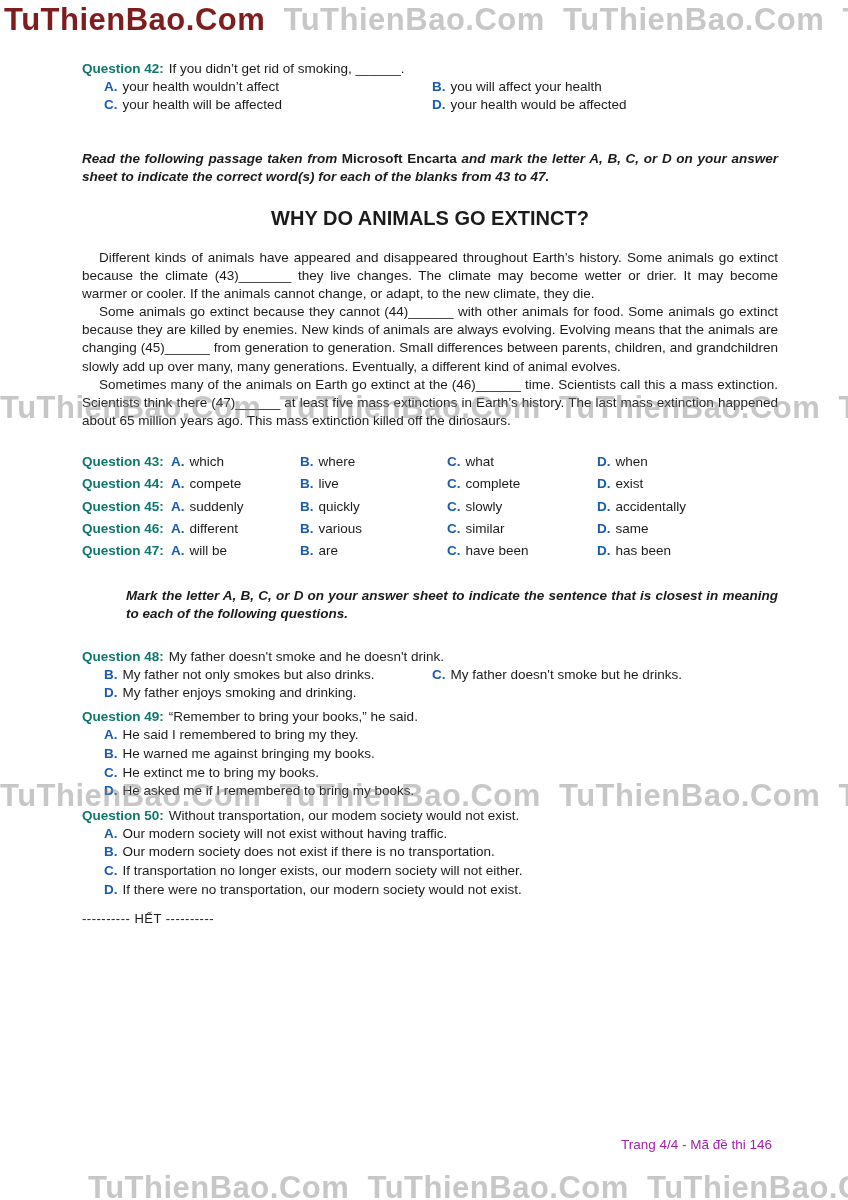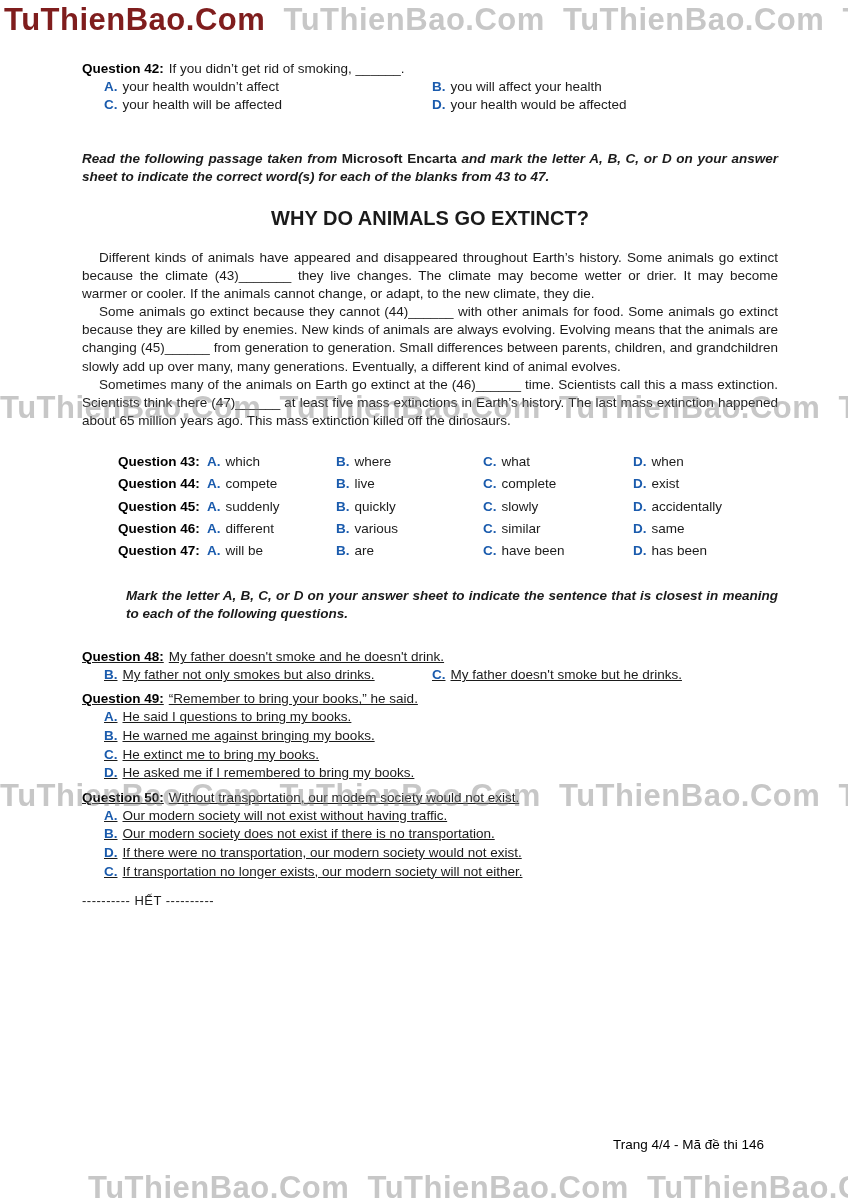--- a/index.html
+++ b/index.html
@@ -27,21 +27,21 @@
     line-height:1;
   }
   .wm-gray  { color:rgba(130,130,130,0.45); }
   .wm-brand { color:#7f1d1d; }
   .wm-top    { top:4px;    left:4px; }
   .wm-mid1   { top:392px;  left:0; }
   .wm-mid2   { top:780px;  left:0; }
   .wm-bottom { top:1172px; left:88px; }
 
   
-  .q-label { color:#000000; font-weight:bold; margin-right:5px; }
+  .q-label { color:#0f766e; font-weight:bold; margin-right:5px; }
   .letter  { color:#1a5bad; font-weight:bold; margin-right:5px; }
 
   .q-stem { line-height:18px; }
 
   .opts.two-col {
     display:grid;
     grid-template-columns:328px auto;
     margin-left:22px;
     line-height:18px;
   }
@@ -63,45 +63,45 @@
     font-weight:bold;
     font-size:20px;
   }
   .passage { margin-top:19px; }
   .passage p {
     text-align:justify;
     text-indent:17px;
     line-height:18.1px;
   }
 
-  .grid-block { margin-top:21px;margin-left:36px; }
+  .grid-block { margin-top:21px; }
   .grid-row {
     display:grid;
     grid-template-columns:89px 129px 147px 150px auto;
     line-height:22.3px;
     white-space:nowrap;
   }
 
   .instruction2 { margin-top:25px;margin-left:44px; }
 
-  .q-block { margin-top:6px;text-decoration:underline; }
+  .q-block { margin-top:6px; }
   .q-block.first { margin-top:26px; }
 
   .end-line {
     margin-top:12px;
     font-size:13px;
     letter-spacing:0.5px;
   }
 
   .page-footer {
     position:absolute;
-    top:1137px; right:84px;
+    top:1137px; right:76px;
     z-index:1;
     font-size:13.5px;
-    color:#000000;
+    color:#a21caf;
   }
 </style>
 </head>
 <body>
 
 <div class="page">
 
   <div class="watermark wm-top"><span class="wm-brand">TuThienBao.Com</span><span class="wm-gray">  TuThienBao.Com  TuThienBao.Com  TuThienBao.Com</span></div>
   <div class="watermark wm-mid1 wm-gray">TuThienBao.Com  TuThienBao.Com  TuThienBao.Com  TuThienBao.Com  T</div>
   <div class="watermark wm-mid2 wm-gray">TuThienBao.Com  TuThienBao.Com  TuThienBao.Com  TuThienBao.Com  T</div>
@@ -174,44 +174,45 @@
 
     <p class="instruction instruction2">Mark the letter A, B, C, or D on your answer sheet to indicate the sentence that is closest in meaning to each of the following questions.</p>
 
     <div class="q-block first">
       <div class="q-stem">
         <span class="q-label">Question 48:</span><span>My father doesn't smoke and he doesn't drink.</span>
       </div>
       <div class="opts two-col">
         <div class="opt"><span class="letter">B.</span><span>My father not only smokes but also drinks.</span></div>
         <div class="opt"><span class="letter">C.</span><span>My father doesn't smoke but he drinks.</span></div>
+        <div class="opt"><span class="letter">D.</span><span>My father enjoys smoking and drinking.</span></div>
       </div>
     </div>
 
     <div class="q-block">
       <div class="q-stem">
         <span class="q-label">Question 49:</span><span>“Remember to bring your books,” he said.</span>
       </div>
       <div class="opts stacked">
-        <div class="opt"><span class="letter">A.</span><span>He said I questions to bring my books.</span></div>
+        <div class="opt"><span class="letter">A.</span><span>He said I remembered to bring my they.</span></div>
         <div class="opt"><span class="letter">B.</span><span>He warned me against bringing my books.</span></div>
         <div class="opt"><span class="letter">C.</span><span>He extinct me to bring my books.</span></div>
         <div class="opt"><span class="letter">D.</span><span>He asked me if I remembered to bring my books.</span></div>
       </div>
     </div>
 
     <div class="q-block">
       <div class="q-stem">
         <span class="q-label">Question 50:</span><span>Without transportation, our modem society would not exist.</span>
       </div>
       <div class="opts stacked">
         <div class="opt"><span class="letter">A.</span><span>Our modern society will not exist without having traffic.</span></div>
         <div class="opt"><span class="letter">B.</span><span>Our modern society does not exist if there is no transportation.</span></div>
+        <div class="opt"><span class="letter">C.</span><span>If transportation no longer exists, our modern society will not either.</span></div>
         <div class="opt"><span class="letter">D.</span><span>If there were no transportation, our modern society would not exist.</span></div>
-        <div class="opt"><span class="letter">C.</span><span>If transportation no longer exists, our modern society will not either.</span></div>
       </div>
     </div>
 
     <div class="end-line">---------- HẾT ----------</div>
 
   </div>
 
   <div class="page-footer">Trang 4/4 - Mã đề thi 146</div>
 
 </div>

